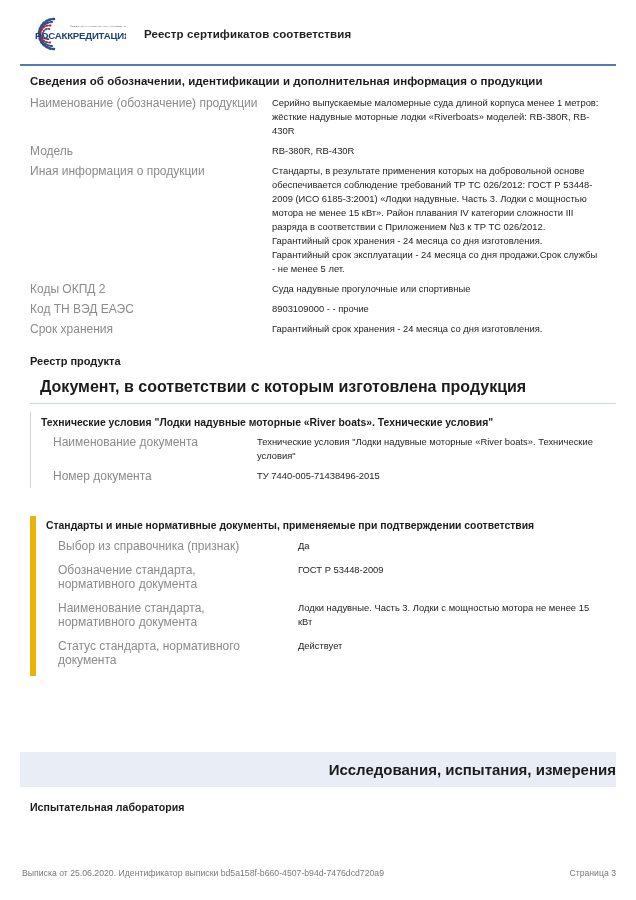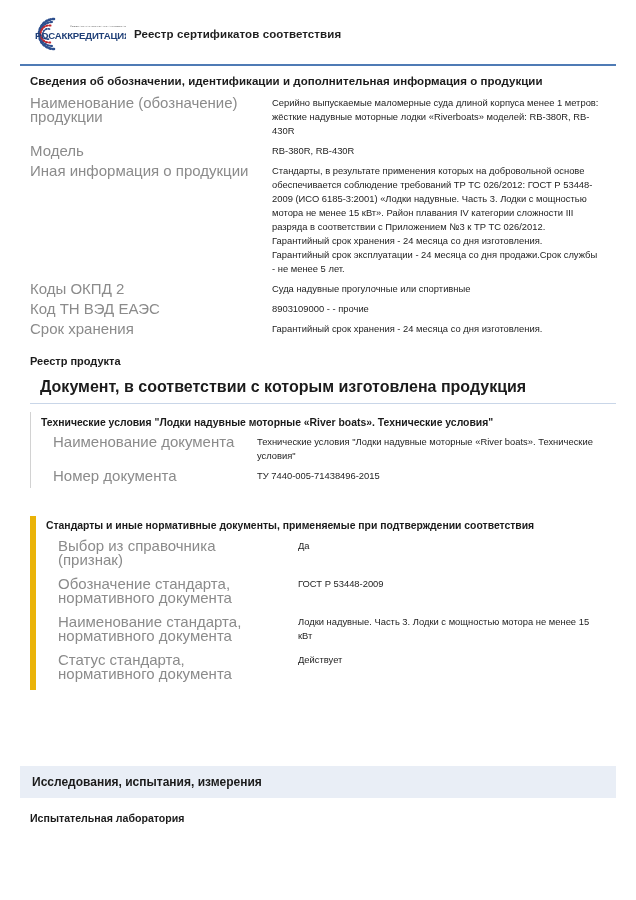--- a/index.html
+++ b/index.html
@@ -40,21 +40,21 @@
     flex: 0 0 auto;
     display: flex;
     align-items: center;
   }
   .logo-svg { display: block; }
 
   .header-title {
     font-size: 11.5px;
     font-weight: bold;
     color: #1f1f1f;
-    margin-left: 8px;
+    margin-left: 18px;
     letter-spacing: 0.1px;
     white-space: nowrap;
   }
 
   .header-rule {
     margin: 18px 20px 0 20px;
     height: 2px;
     background: #4f7bb5;
   }
 
@@ -62,42 +62,43 @@
   .section-title {
     font-size: 11.5px;
     font-weight: bold;
     color: #1b1b1b;
     padding: 9px 0 8px 10px;
     margin: 0 20px;
     letter-spacing: 0.05px;
   }
 
   .band-title {
-    font-size: 12px;
+    font-size: 15px;
     font-weight: bold;
     color: #1b1b1b;
     background: #e9eef6;
     padding: 9px 0 9px 12px;
     margin: 0 20px;
+    text-align: right;
   }
 
   
   .fields {
     margin: 0 20px;
     padding: 0;
   }
   .field-row {
     display: flex;
     align-items: flex-start;
     padding: 1px 0 5px 0;
   }
   .field-label {
     width: 252px;
     flex: 0 0 252px;
-    font-size: 15px;
+    font-size: 12px;
     color: #8b8b8b;
     line-height: 14px;
     padding-left: 10px;
     box-sizing: border-box;
   }
   .field-value {
     flex: 1 1 auto;
     font-size: 9.4px;
     color: #1d1d1d;
     line-height: 14px;
@@ -276,14 +277,18 @@
         <div class="field-value">Действует</div>
       </div>
     </div>
   </div>
 
   <div class="research">
     <div class="band-title">Исследования, испытания, измерения</div>
     <div class="research-sub">Испытательная лаборатория</div>
   </div>
 
+  <div class="footer">
+    <div class="footer-left">Выписка от 25.06.2020. Идентификатор выписки bd5a158f-b660-4507-b94d-7476dcd720a9</div>
+    <div class="footer-right">Страница 3</div>
+  </div>
 
 </div>
 
 </body></html>

